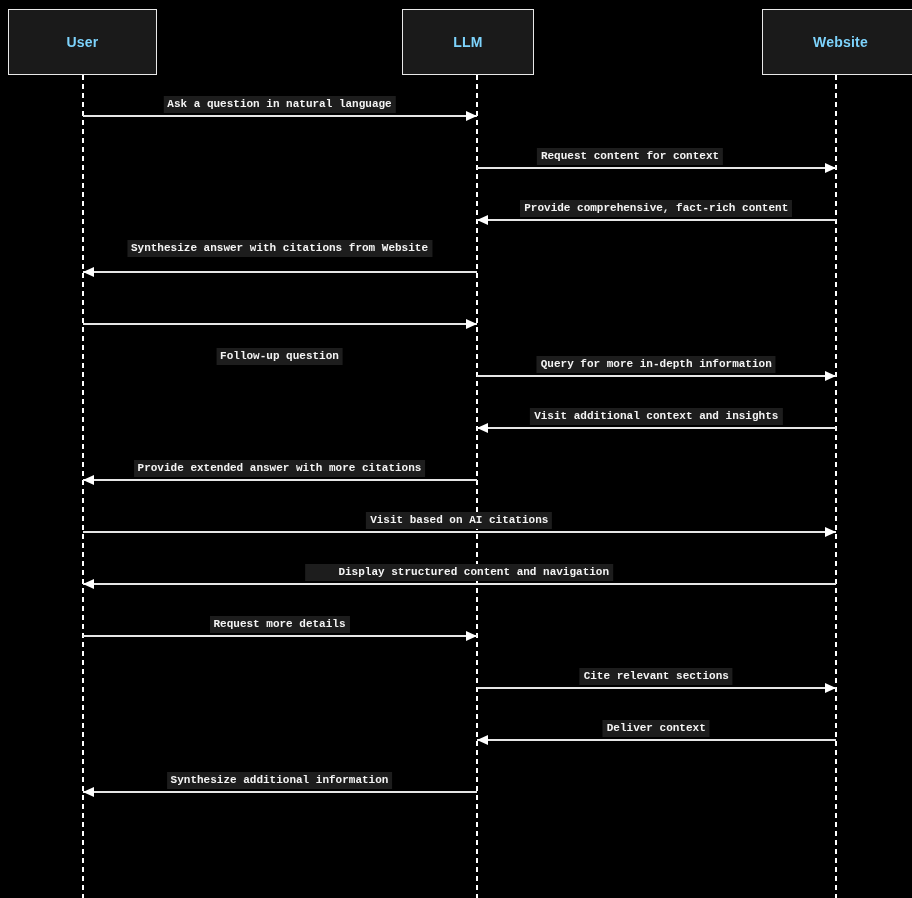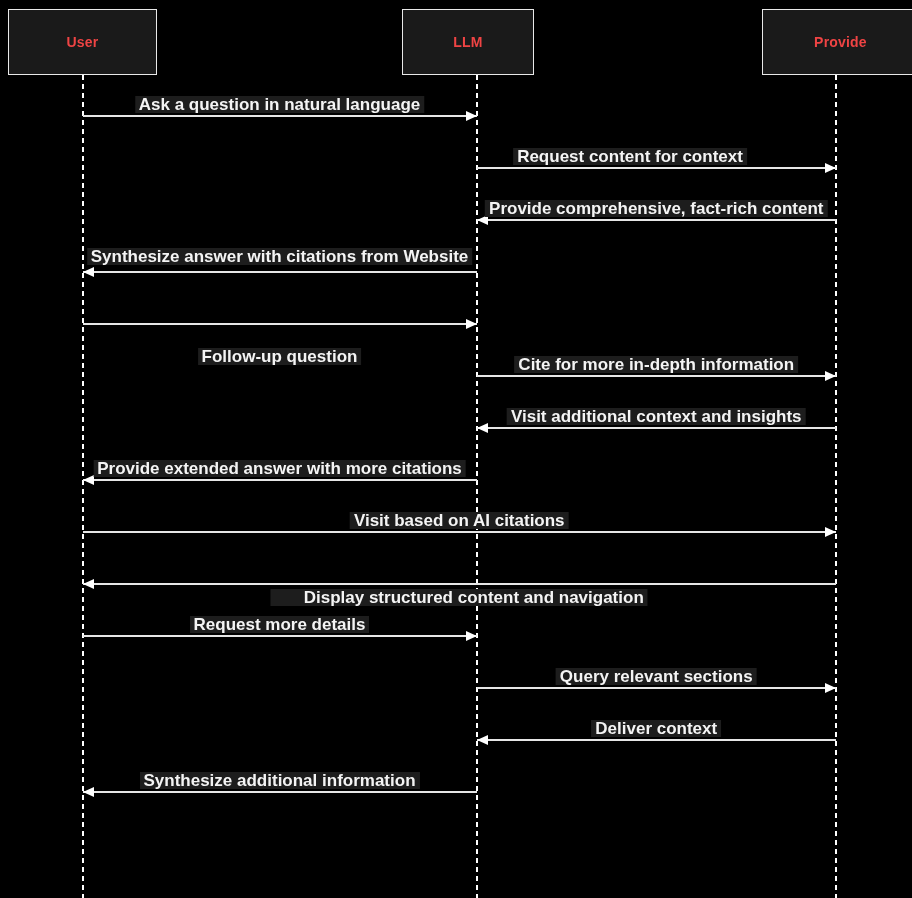--- a/index.html
+++ b/index.html
@@ -15,21 +15,21 @@
     position: absolute;
     height: 66px;
     background: #1a1a1a;
     border: 1px solid #e9e9e9;
     box-sizing: border-box;
     display: flex;
     align-items: center;
     justify-content: center;
   }
   .actor-label {
-    color: #ef4444;
+    color: #7dd3fc;
     font-size: 14px;
     font-weight: 600;
     letter-spacing: 0.2px;
   }
   .lifeline {
     position: absolute;
     top: 75px;
     bottom: 0;
     width: 2px;
     background: repeating-linear-gradient(to bottom, #ffffff 0 5px, transparent 5px 9px);
@@ -46,78 +46,79 @@
     border-top: 5px solid transparent;
     border-bottom: 5px solid transparent;
   }
   .arrowhead.right { border-left: 11px solid #ffffff; }
   .arrowhead.left  { border-right: 11px solid #ffffff; }
   .msg-label {
     position: absolute;
     transform: translateX(-50%);
     background: #1d1d1d;
     color: #f4f4f4;
-    font-size: 17px;
+    font-size: 11px;
     font-weight: 700;
     line-height: 13px;
     padding: 2px 4px;
     white-space: nowrap;
+    font-family: Liberation Mono, monospace;
   }
 </style>
 </head>
 <body>
 
 <div class="canvas">
     <div class="actor-box" style="left: 8px; top: 9px; width: 149px;">
       <div class="actor-label">User</div>
     </div>
     <div class="lifeline" style="left: 81.5px;"></div>
     <div class="actor-box" style="left: 402px; top: 9px; width: 132px;">
       <div class="actor-label">LLM</div>
     </div>
     <div class="lifeline" style="left: 475.5px;"></div>
     <div class="actor-box" style="left: 761.5px; top: 9px; width: 158px;">
-      <div class="actor-label">Provide</div>
+      <div class="actor-label">Website</div>
     </div>
     <div class="lifeline" style="left: 835px;"></div>
     <div class="msg-line" style="left: 82.5px; width: 394px; top: 115px;"></div>
     <div class="arrowhead right" style="top: 111px; left: 465.5px;"></div>
     <div class="msg-label" style="left: 279.5px; top: 96px;">Ask a question in natural language</div>
     <div class="msg-line" style="left: 476.5px; width: 359.5px; top: 167px;"></div>
     <div class="arrowhead right" style="top: 163px; left: 825px;"></div>
     <div class="msg-label" style="left: 630px; top: 148px;">Request content for context</div>
     <div class="msg-line" style="left: 476.5px; width: 359.5px; top: 219px;"></div>
     <div class="arrowhead left" style="top: 215px; left: 476.5px;"></div>
     <div class="msg-label" style="left: 656.25px; top: 200px;">Provide comprehensive, fact-rich content</div>
     <div class="msg-line" style="left: 82.5px; width: 394px; top: 271px;"></div>
     <div class="arrowhead left" style="top: 267px; left: 82.5px;"></div>
-    <div class="msg-label" style="left: 279.5px; top: 248px;">Synthesize answer with citations from Website</div>
+    <div class="msg-label" style="left: 279.5px; top: 240px;">Synthesize answer with citations from Website</div>
     <div class="msg-line" style="left: 82.5px; width: 394px; top: 323px;"></div>
     <div class="arrowhead right" style="top: 319px; left: 465.5px;"></div>
     <div class="msg-label" style="left: 279.5px; top: 304px; margin-top: 44px;">Follow-up question</div>
     <div class="msg-line" style="left: 476.5px; width: 359.5px; top: 375px;"></div>
     <div class="arrowhead right" style="top: 371px; left: 825px;"></div>
-    <div class="msg-label" style="left: 656.25px; top: 356px;">Cite for more in-depth information</div>
+    <div class="msg-label" style="left: 656.25px; top: 356px;">Query for more in-depth information</div>
     <div class="msg-line" style="left: 476.5px; width: 359.5px; top: 427px;"></div>
     <div class="arrowhead left" style="top: 423px; left: 476.5px;"></div>
     <div class="msg-label" style="left: 656.25px; top: 408px;">Visit additional context and insights</div>
     <div class="msg-line" style="left: 82.5px; width: 394px; top: 479px;"></div>
     <div class="arrowhead left" style="top: 475px; left: 82.5px;"></div>
     <div class="msg-label" style="left: 279.5px; top: 460px;">Provide extended answer with more citations</div>
     <div class="msg-line" style="left: 82.5px; width: 753.5px; top: 531px;"></div>
     <div class="arrowhead right" style="top: 527px; left: 825px;"></div>
     <div class="msg-label" style="left: 459.25px; top: 512px;">Visit based on AI citations</div>
     <div class="msg-line" style="left: 82.5px; width: 753.5px; top: 583px;"></div>
     <div class="arrowhead left" style="top: 579px; left: 82.5px;"></div>
-    <div class="msg-label" style="left: 459.25px; top: 589px; padding-left: 33px;">Display structured content and navigation</div>
+    <div class="msg-label" style="left: 459.25px; top: 564px; padding-left: 33px;">Display structured content and navigation</div>
     <div class="msg-line" style="left: 82.5px; width: 394px; top: 635px;"></div>
     <div class="arrowhead right" style="top: 631px; left: 465.5px;"></div>
     <div class="msg-label" style="left: 279.5px; top: 616px;">Request more details</div>
     <div class="msg-line" style="left: 476.5px; width: 359.5px; top: 687px;"></div>
     <div class="arrowhead right" style="top: 683px; left: 825px;"></div>
-    <div class="msg-label" style="left: 656.25px; top: 668px;">Query relevant sections</div>
+    <div class="msg-label" style="left: 656.25px; top: 668px;">Cite relevant sections</div>
     <div class="msg-line" style="left: 476.5px; width: 359.5px; top: 739px;"></div>
     <div class="arrowhead left" style="top: 735px; left: 476.5px;"></div>
     <div class="msg-label" style="left: 656.25px; top: 720px;">Deliver context</div>
     <div class="msg-line" style="left: 82.5px; width: 394px; top: 791px;"></div>
     <div class="arrowhead left" style="top: 787px; left: 82.5px;"></div>
     <div class="msg-label" style="left: 279.5px; top: 772px;">Synthesize additional information</div>
   </div>
 
 </body></html>

